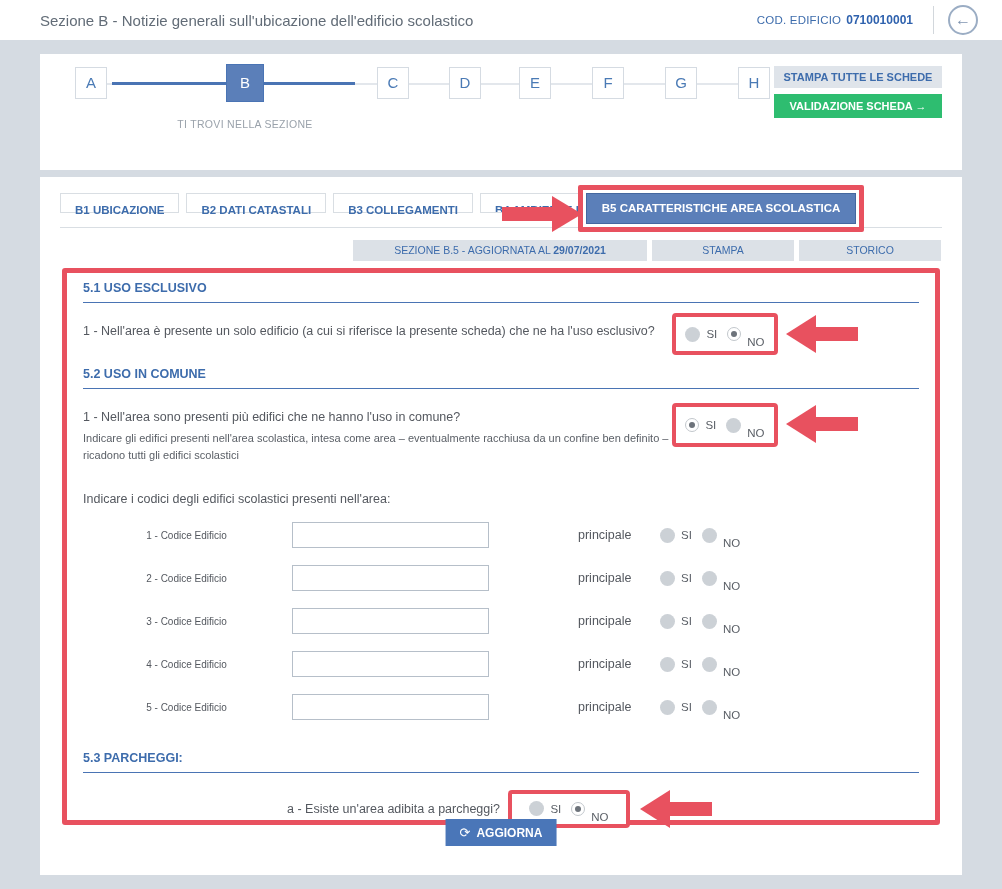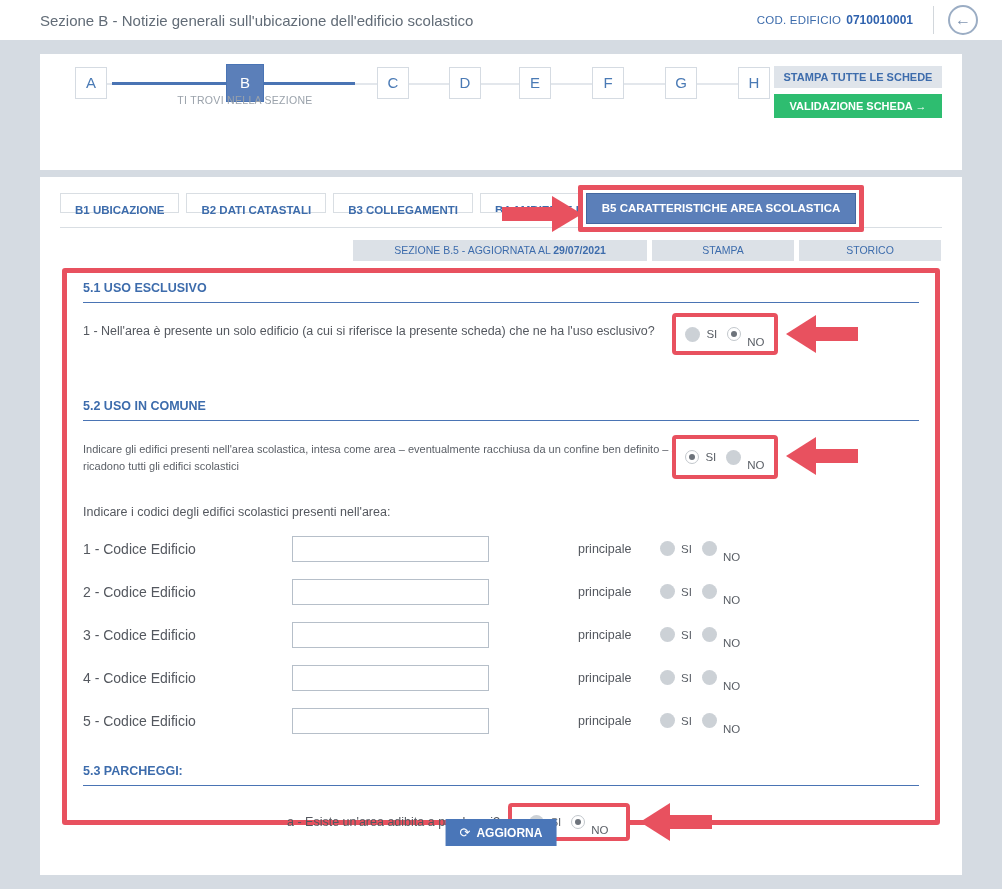--- a/index.html
+++ b/index.html
@@ -27,21 +27,21 @@
   .card-main{margin-top:7px;height:698px;}
 
   
   .stepper{position:absolute;left:0;top:12px;width:100%;height:44px;}
   .step-line{position:absolute;left:52px;top:17px;width:663px;height:2px;background:#e3e7ec;}
   .step-line-blue{position:absolute;left:72px;top:16px;width:243px;height:3px;background:var(--blue-dark);}
   .step{position:absolute;top:1px;width:32px;height:32px;background:#fff;border:1px solid #d5dbe2;
     color:#4a7ab5;font-size:15px;line-height:30px;text-align:center;}
   .step.active{width:38px;height:38px;top:-2px;background:var(--active-bg);border:1px solid var(--blue-dark);
     color:#fff;line-height:36px;}
-  .step-caption{position:absolute;left:85px;top:40px;width:240px;text-align:center;}
+  .step-caption{position:absolute;left:85px;top:64px;width:240px;text-align:center;}
   .step-caption .where{font-size:10.5px;color:#9aa2ab;letter-spacing:.3px;}
   .step-caption .section-name{font-size:12px;color:var(--blue);font-weight:bold;margin-top:4px;line-height:1.45;}
   .btn-print-all{position:absolute;right:20px;top:12px;width:168px;height:22px;background:#dfe4ea;
     border:none;color:var(--blue);font-size:11px;font-weight:bold;cursor:pointer;}
   .btn-validate{position:absolute;right:20px;top:40px;width:168px;height:24px;background:var(--green);
     border:none;color:#fff;font-size:11px;font-weight:bold;cursor:pointer;}
 
   
   .tabs{position:absolute;left:20px;top:16px;display:flex;gap:7px;}
   .tab{height:20px;line-height:32px;padding:0 14px;border:1px solid var(--border);background:#fff;
@@ -91,21 +91,21 @@
   .radio-group{display:flex;align-items:center;}
   .radio{width:15px;height:15px;border-radius:50%;background:var(--radio);display:inline-block;cursor:pointer;position:relative;}
   .radio.selected{width:14px;height:14px;background:#fff;border:1px solid #c2c7cc;}
   .radio.selected::after{content:"";position:absolute;left:3px;top:3px;width:6px;height:6px;border-radius:50%;background:var(--radio-dot);}
   .radio-label{font-size:11.5px;color:#5a5f66;margin:0 10px 0 6px;}
   .radio-group .radio-label:last-child{margin-right:0;margin-top:16px;}
 
   
   .codes-intro{margin-top:28px;font-size:12.5px;color:var(--txt);}
   .code-row{display:flex;align-items:center;margin-top:16px;height:27px;}
-  .code-label{width:207px;text-align:left;font-size:14px;color:var(--txt);}
+  .code-label{width:207px;text-align:center;font-size:10px;color:var(--txt);}
   .code-input{margin-left:2px;width:197px;height:26px;border:1px solid #b6bfc9;background:#fff;padding:0 6px;font-size:12px;color:var(--txt);}
   .principale{margin-left:89px;width:58px;font-size:12.5px;color:var(--txt);}
   .code-radios{margin-left:24px;}
 
   
   .s53-heading{margin-top:30px;}
   .q-row-53{display:flex;align-items:center;justify-content:flex-end;margin-top:16px;min-height:40px;}
   .q-text-53{font-size:12.5px;color:var(--txt);}
   .box-53{position:static;width:122px;height:38px;margin-left:8px;}
   .arrow-53{position:static;margin-left:10px;margin-right:207px;flex:none;position:relative;width:72px;height:38px;}
@@ -180,23 +180,24 @@
         <div class="radio-group">
           <span class="radio"></span>
             <span class="radio-label">SI</span>
           <span class="radio selected"></span>
             <span class="radio-label">NO</span>
         </div>
       </div>
       <div class="annot-arrow-left arrow-51"></div>
     </div>
 
-    <div class="sec-heading" style="margin-top:40px">5.2 USO IN COMUNE</div>
+    <div class="sec-heading" style="margin-top:8px">5.2 USO IN COMUNE</div>
     <hr class="sec-hr">
     <div class="q-row">
+      <div class="q-text">1 - Nell'area sono presenti più edifici che ne hanno l'uso in comune?</div>
       <div class="q-help">
         <div>Indicare gli edifici presenti nell'area scolastica, intesa come area – eventualmente racchiusa da un confine ben definito – su cui</div>
         <div>ricadono tutti gli edifici scolastici</div>
       </div>
       <div class="annot-radio-box box-52">
         <div class="radio-group">
           <span class="radio selected"></span>
             <span class="radio-label">SI</span>
           <span class="radio"></span>
             <span class="radio-label">NO</span>

